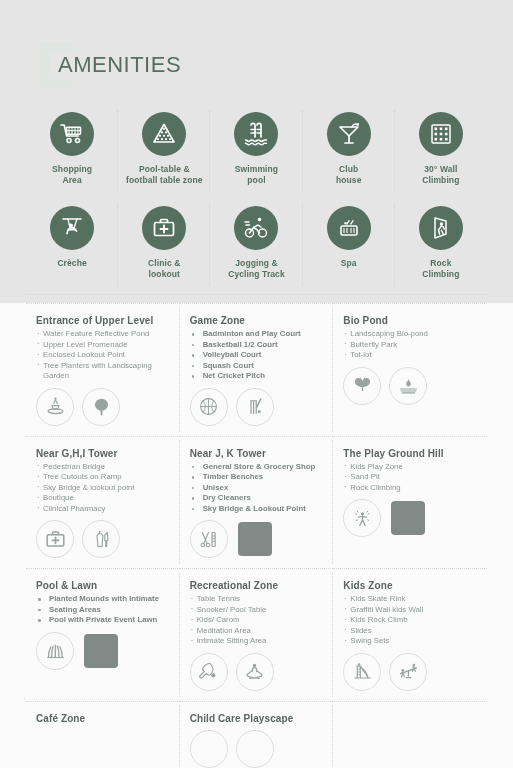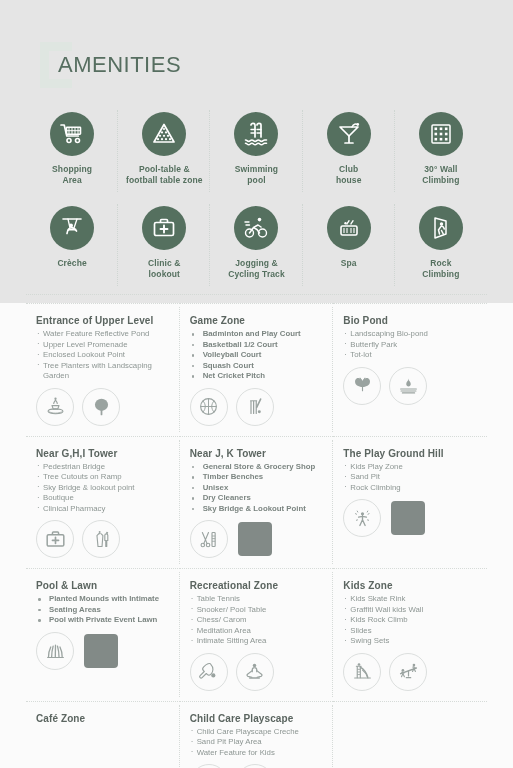--- a/index.html
+++ b/index.html
@@ -490,21 +490,21 @@
               </svg>
             </div>
             <div class="zone-icon solid"></div>
           </div>
         </div>
         <div class="zone-cell">
           <div class="zone-title">Recreational Zone</div>
           <ul class="zone-list dash">
             <li>Table Tennis</li>
             <li>Snooker/ Pool Table</li>
-            <li>Chess/ Carom</li>
+            <li>Kids/ Carom</li>
             <li>Meditation Area</li>
             <li>Intimate Sitting Area</li>
           </ul>
           <div class="zone-icons">
             <div class="zone-icon">
               <svg width="21" height="21" viewBox="0 0 24 24" aria-hidden="true">
                 <path d="M14.8 4.2c3 3 3 7.8 0 10.8-1.3 1.3-3.1 1.5-4.3.3l-1-1-4.8 4.8a1.6 1.6 0 0 1-2.3-2.3L7.2 12l-1-1c-1.2-1.2-1-3 .3-4.3 3-3 7.3-5.5 8.3-2.5Z" fill="none" stroke="#9aa3a0" stroke-width="1.3" stroke-linejoin="round"></path>
        <circle cx="17.5" cy="16.5" r="2.4" fill="#9aa3a0"></circle>
               </svg>
             </div>
@@ -549,25 +549,20 @@
        <path d="M18.2 6.1v2.4M16.6 12l1.6-3.5 1.7 3.5M16.8 6.9l2.8.8" fill="none" stroke="#9aa3a0" stroke-width="1.3" stroke-linecap="round"></path>
               </svg>
             </div>
           </div>
         </div>
         <div class="zone-cell">
           <div class="zone-title">Café Zone</div>
         </div>
         <div class="zone-cell">
           <div class="zone-title">Child Care Playscape</div>
-          <ul class="zone-list dash">
-            <li>Child Care Playscape Creche</li>
-            <li>Sand Pit Play Area</li>
-            <li>Water Feature for Kids</li>
-          </ul>
           <div class="zone-icons">
             <div class="zone-icon"></div>
             <div class="zone-icon"></div>
           </div>
         </div>
         <div class="zone-cell empty"></div>
       </div>
   </div>
 
 </div>

